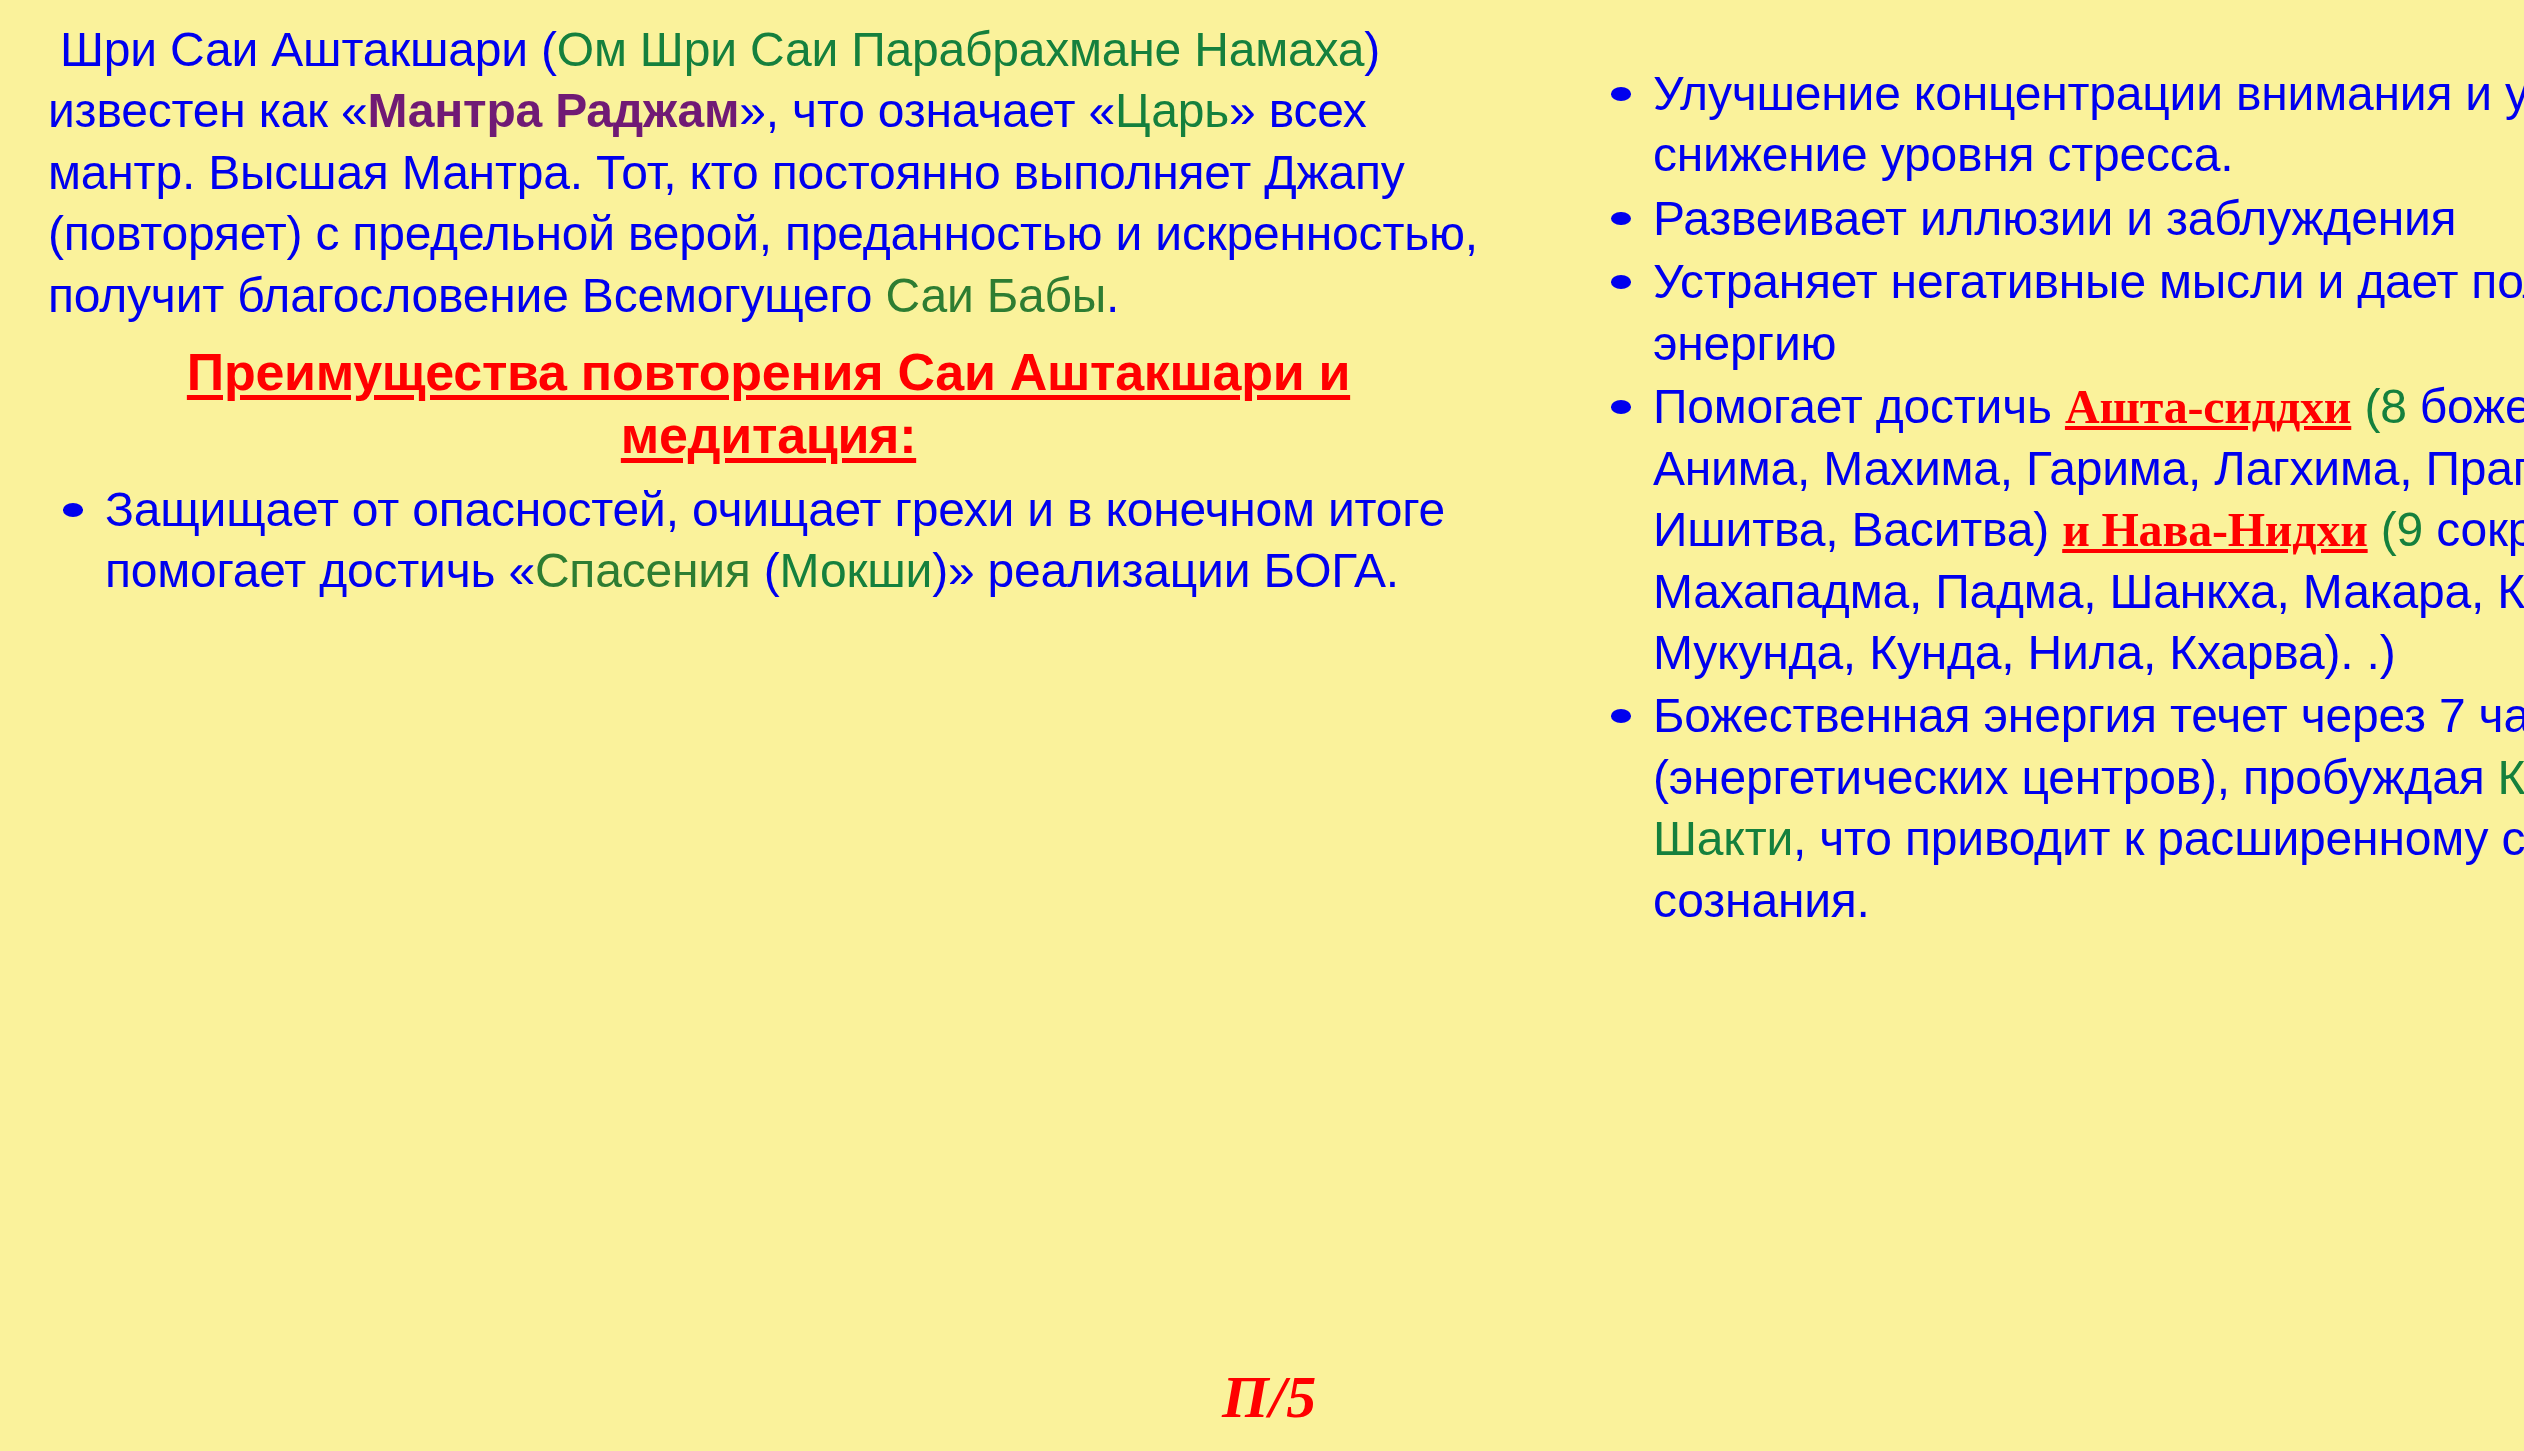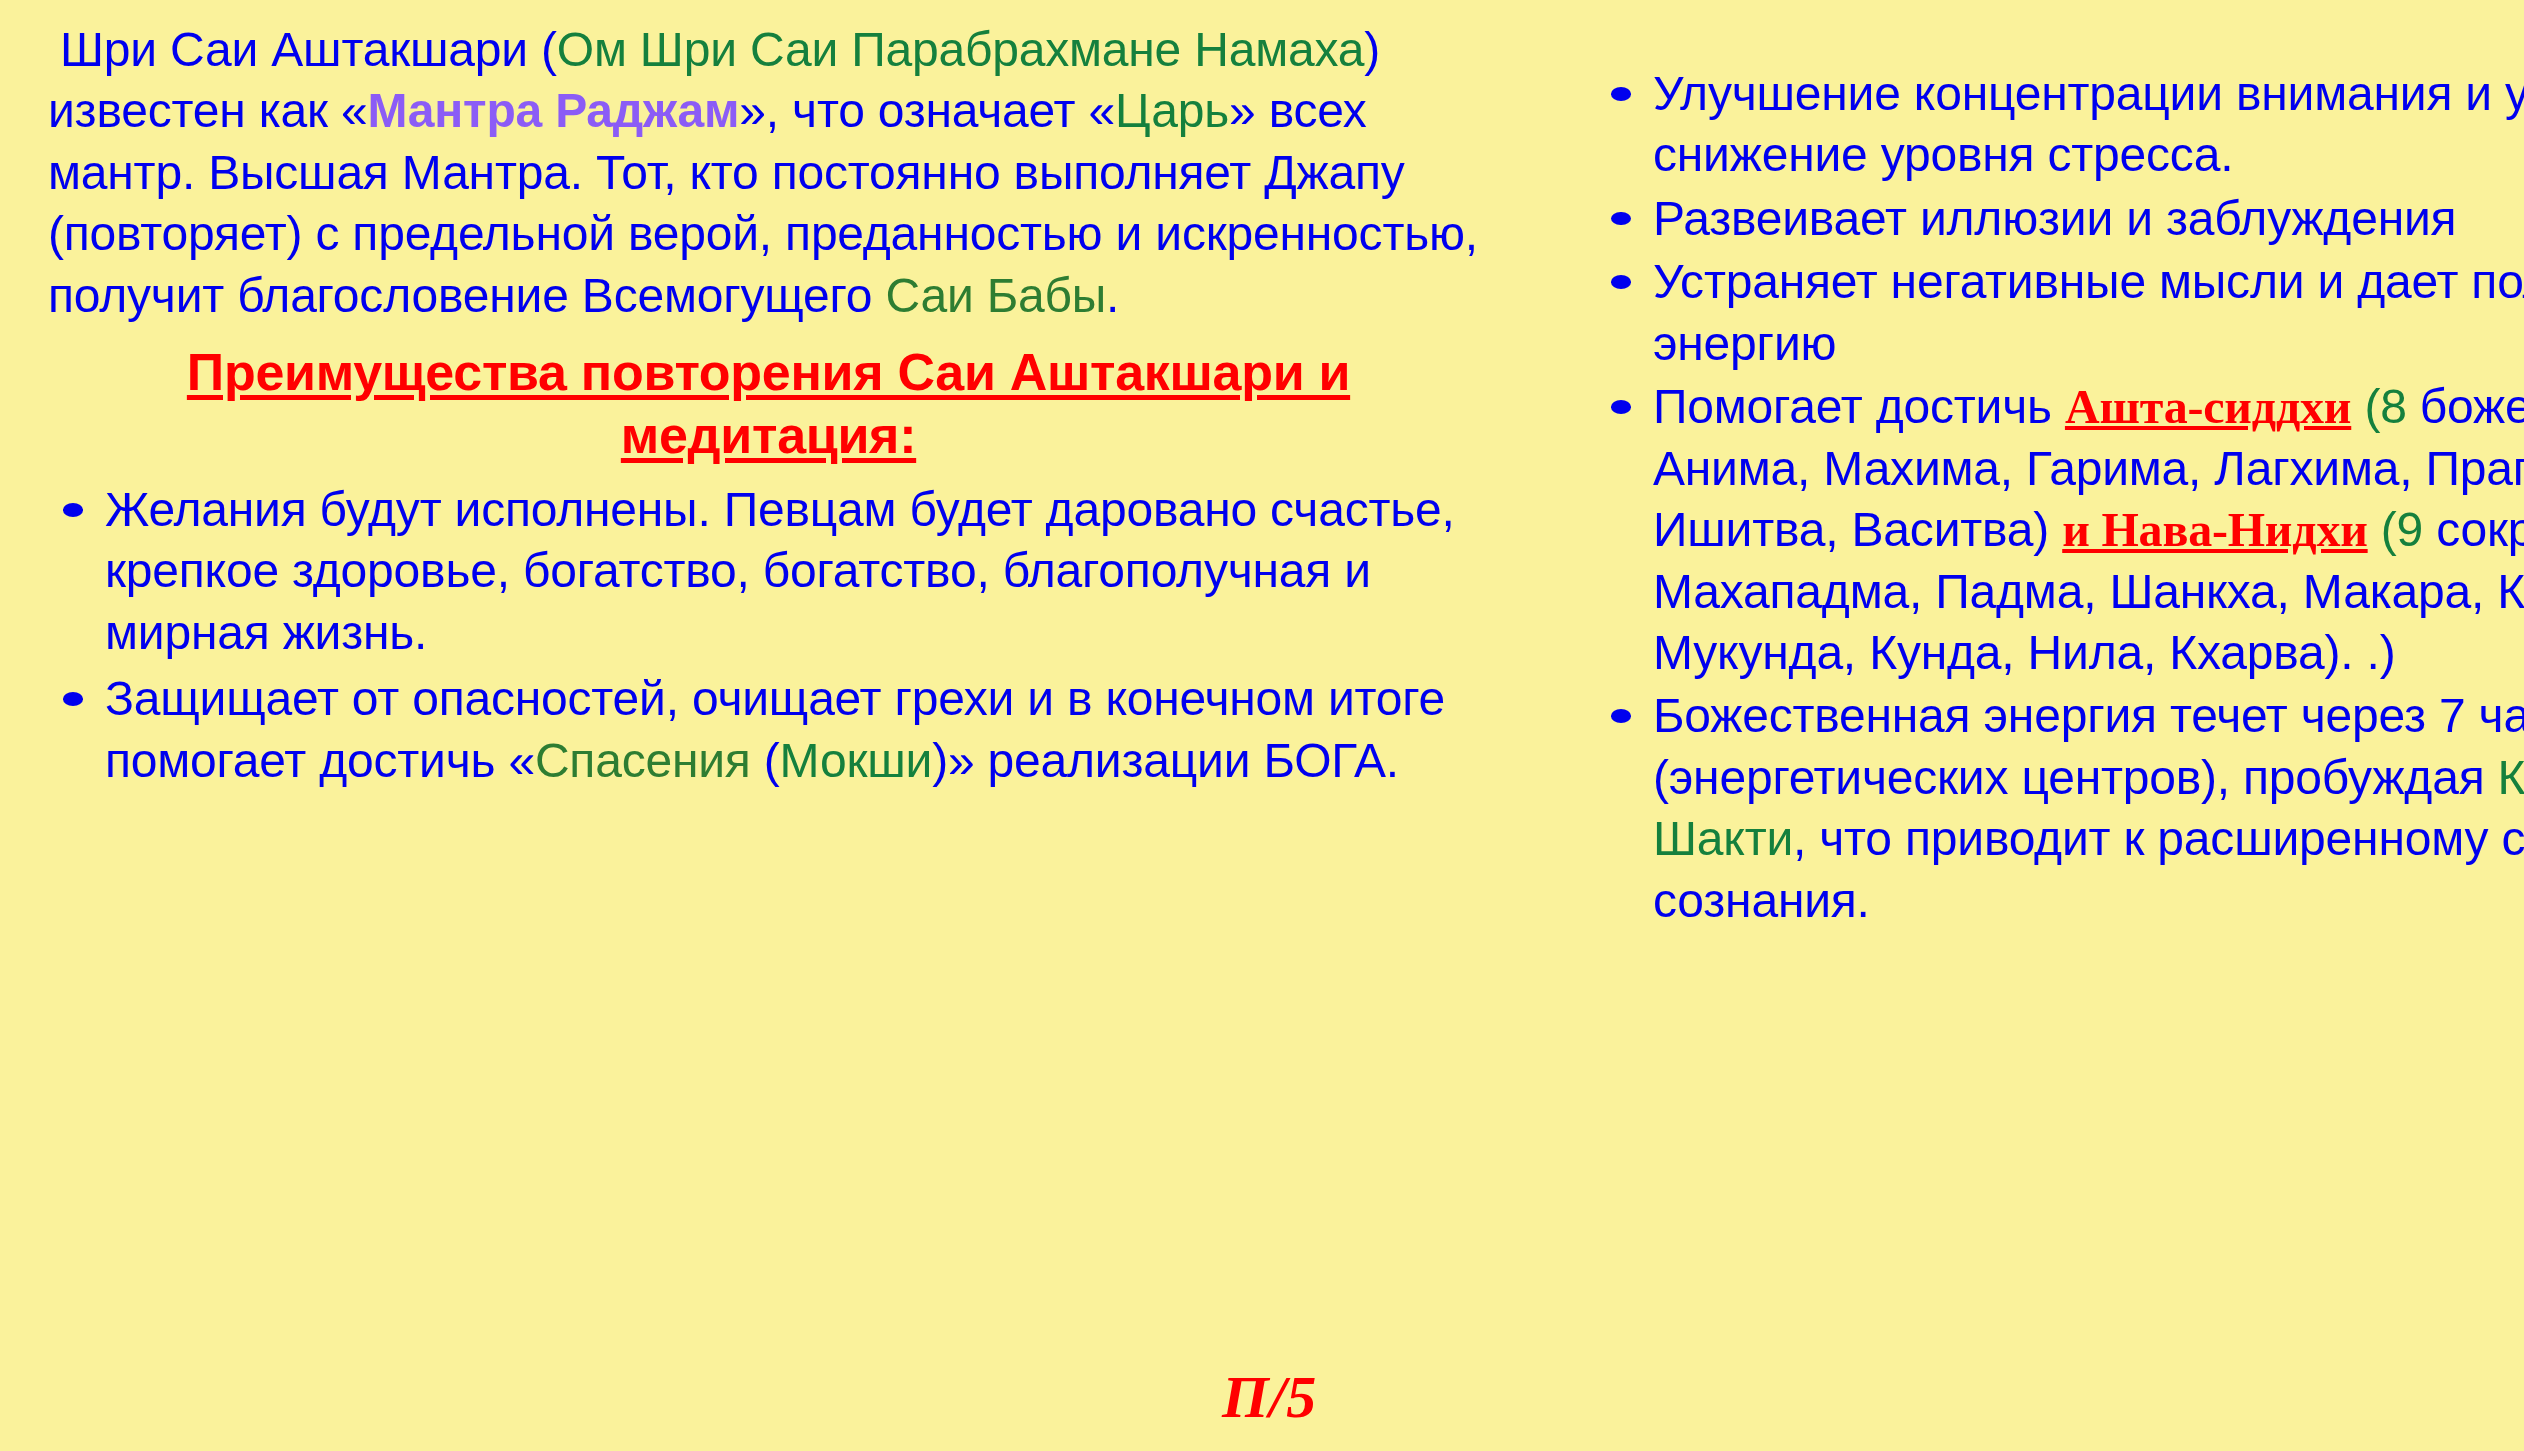--- a/index.html
+++ b/index.html
@@ -61,21 +61,21 @@
     color: #0000EE;
     font-size: 48px;
     line-height: 1.28;
     margin: 9px 0 0 0;
     letter-spacing: -0.2px;
   }
   .para-intro { text-indent: 12px; }
 
   .red   { color: #15803d; }
   .green { color: #2E7D32; font-weight: inherit; text-align: center; }
-  .green-b { color: #8b5cf6; font-weight: bold; }
+  .green-b { color: #701a75; font-weight: bold; }
   .red-b { color: #FF0000; font-weight: bold; font-family: "Liberation Serif", serif; text-decoration: underline; }
 
   
   ul.bullets {
     list-style: none;
     margin: 13px 0 0 0;
     padding: 0;
   }
   ul.bullets > li {
     position: relative;
@@ -121,23 +121,20 @@
 
 
     <p class="para para-intro">
       <span> Шри Саи Аштакшари (</span><span class="red">Ом Шри Саи Парабрахмане Намаха</span><span>) известен как «</span><span class="green-b">Мантра Раджам</span><span>», что означает «</span><span class="red">Царь</span><span>» всех мантр. Высшая Мантра. Тот, кто постоянно выполняет Джапу (повторяет) с предельной верой, преданностью и искренностью, получит благословение Всемогущего </span><span class="green">Саи Бабы</span><span>.</span>
     </p>
 
     <h2 class="heading heading-2">Преимущества повторения Саи Аштакшари и медитация:</h2>
 
     <ul class="bullets">
       <li>
-        <span>Желания будут исполнены. Певцам будет даровано счастье, крепкое здоровье, богатство, богатство, благополучная и мирная жизнь.</span>
-      </li>
-      <li>
         <span>Защищает от опасностей, очищает грехи и в конечном итоге помогает достичь «</span><span class="green">Спасения</span><span> (</span><span class="red">Мокши</span><span>)» реализации БОГА.</span>
       </li>
     </ul>
   </div>
 
   <div class="col col-right">
     <ul class="bullets">
       <li>
         <span>Улучшение концентрации внимания и уровня энергии, снижение уровня стресса.</span>
       </li>

